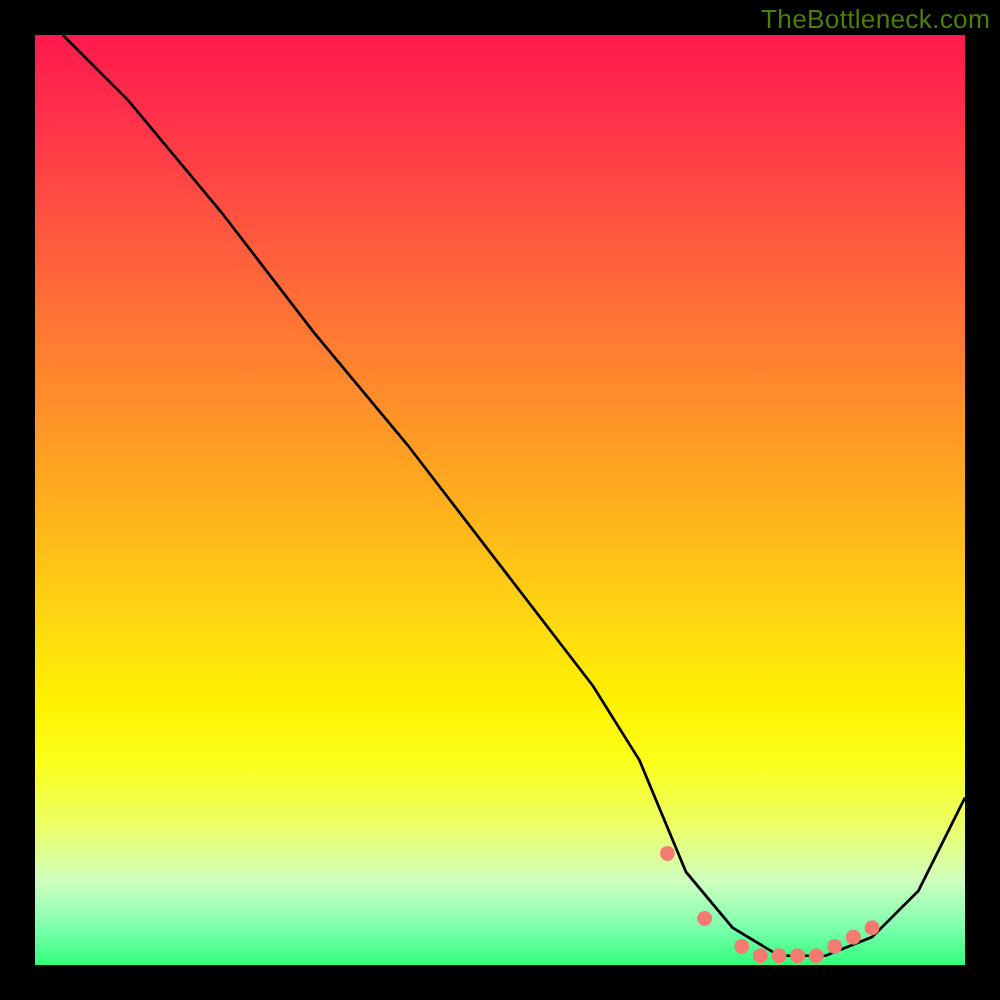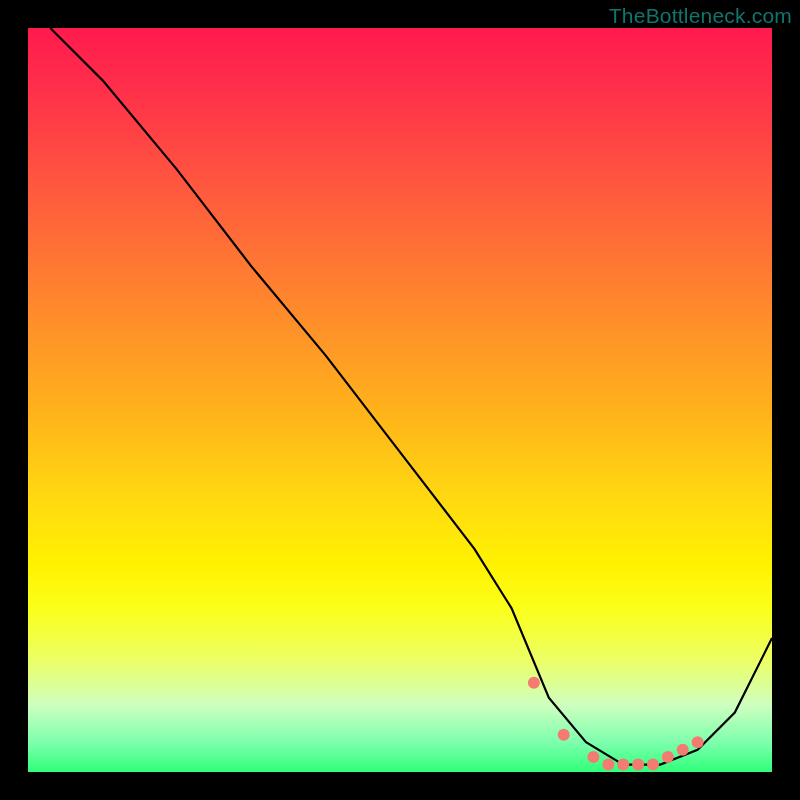--- a/index.html
+++ b/index.html
@@ -36,21 +36,21 @@
       #ecff66 85%,
       #ceffbf 91%,
       #7dffad 96%,
       #2fff7a 100%
     );
   }
   .watermark {
     position: absolute;
     top: 4px;
     right: 8px;
-    color: #0f766e;
+    color: #4d7c0f;
     font-size: 21px;
     font-weight: 500;
     letter-spacing: 0.2px;
     z-index: 5;
     user-select: none;
   }
   svg.curve {
     position: absolute;
     left: 0;
     top: 0;

